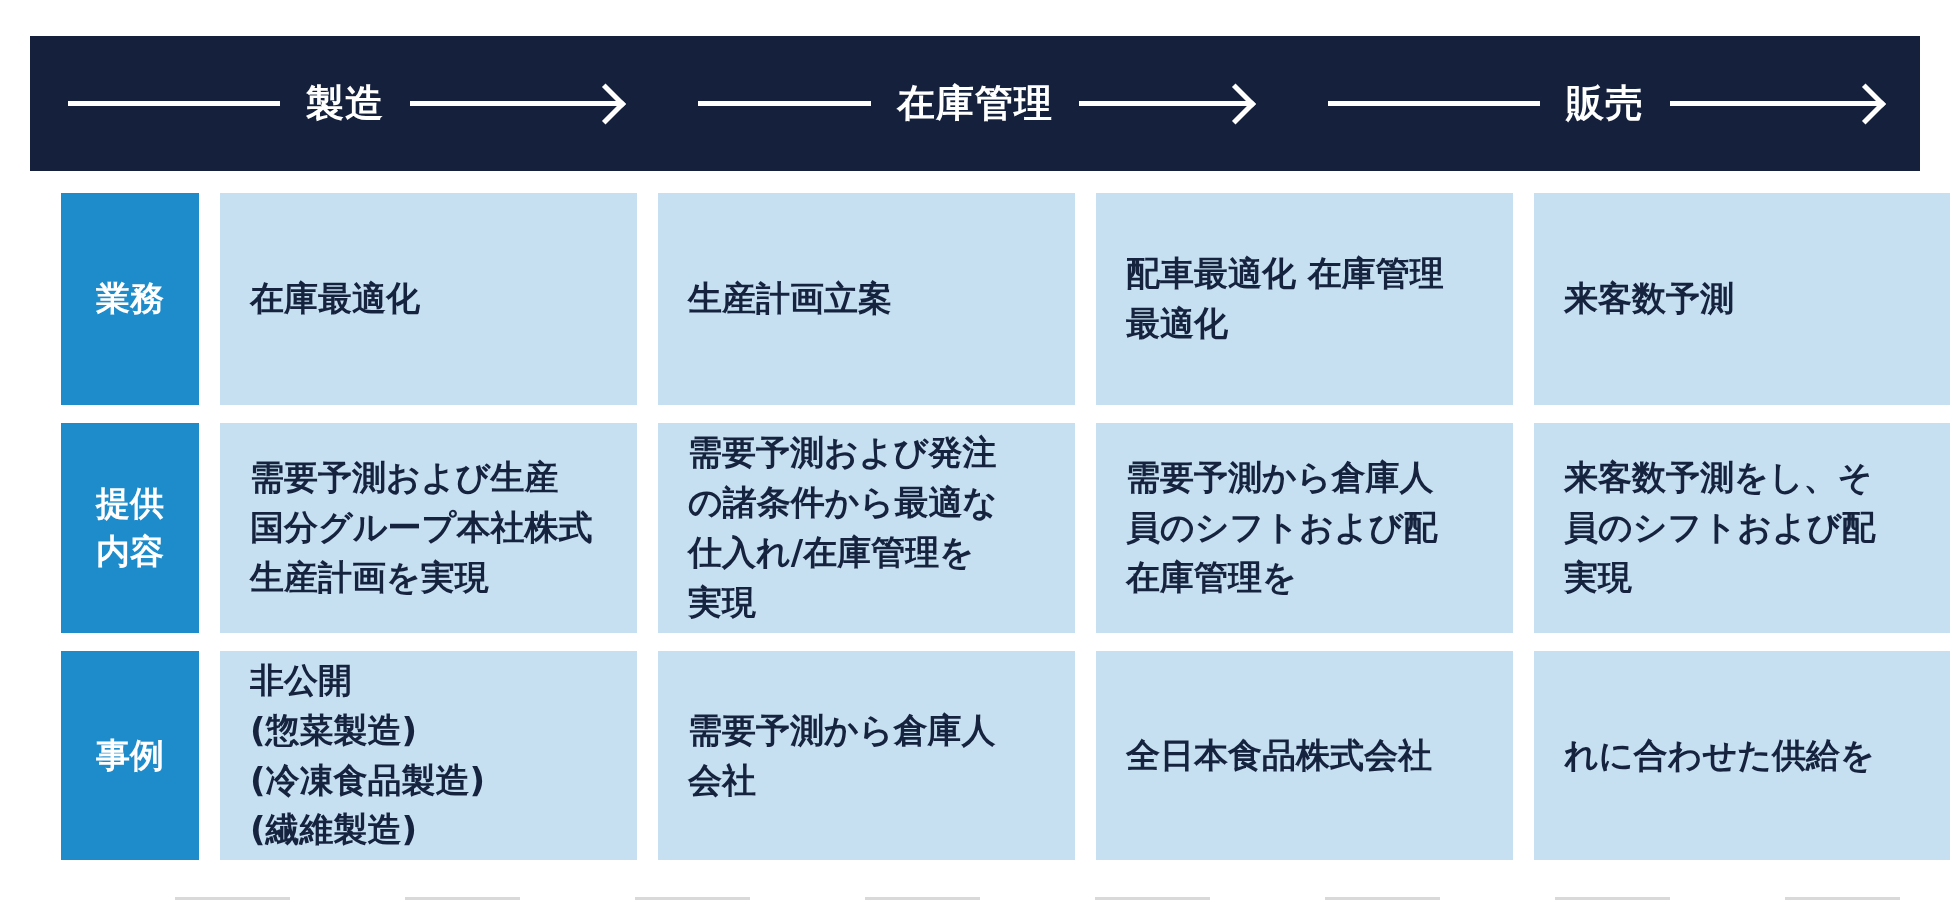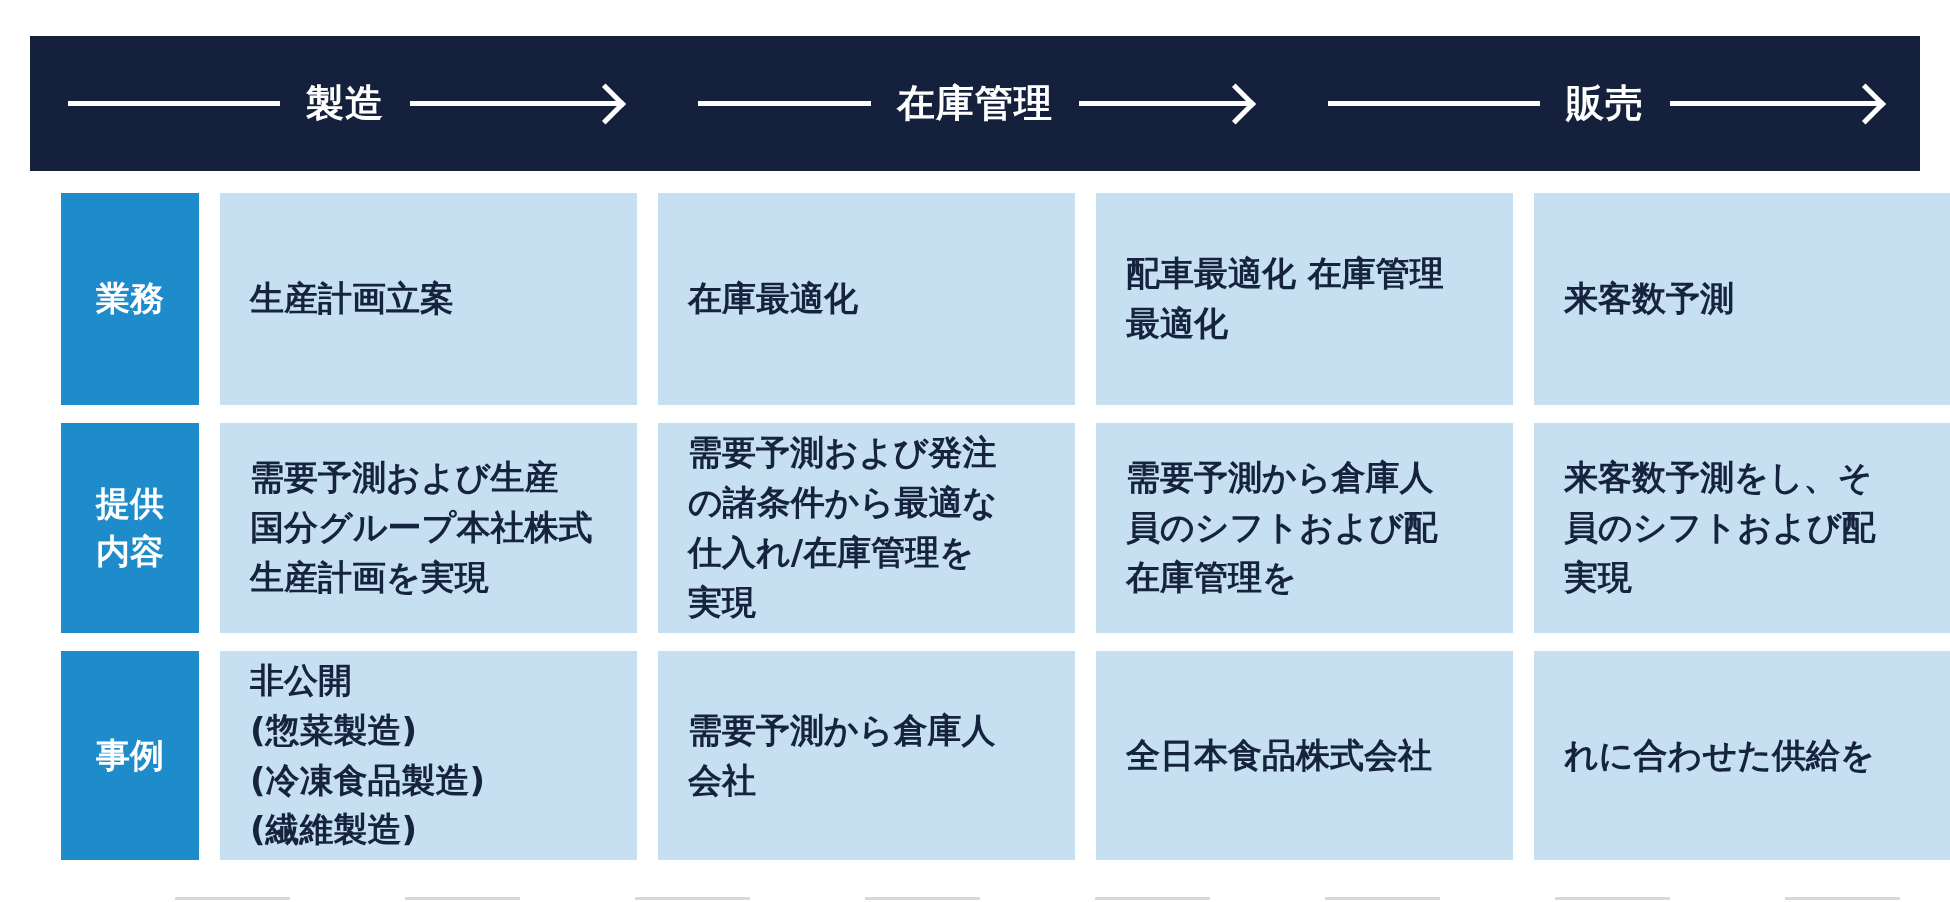--- a/index.html
+++ b/index.html
@@ -136,22 +136,22 @@
     <div class="phase">
       <span class="flow-line"></span>
       <span class="phase-label">販売</span>
       <span class="flow-line arrow"></span>
     </div>
   </div>
 
   <div class="grid">
 
     <div class="rowlabel">業務</div>
+    <div class="cell">在庫最適化</div>
     <div class="cell">生産計画立案</div>
-    <div class="cell">在庫最適化</div>
     <div class="cell">配車最適化 在庫管理
 最適化</div>
     <div class="cell">来客数予測</div>
 
     <div class="rowlabel">提供
 内容</div>
     <div class="cell">需要予測および生産
 国分グループ本社株式
 生産計画を実現</div>
     <div class="cell">需要予測および発注

